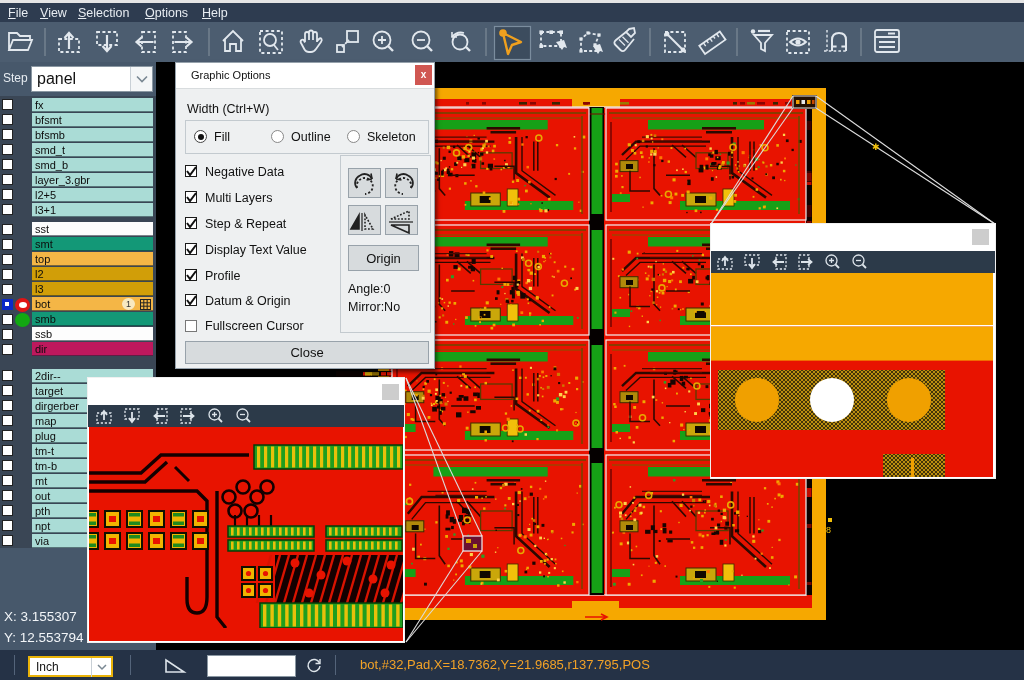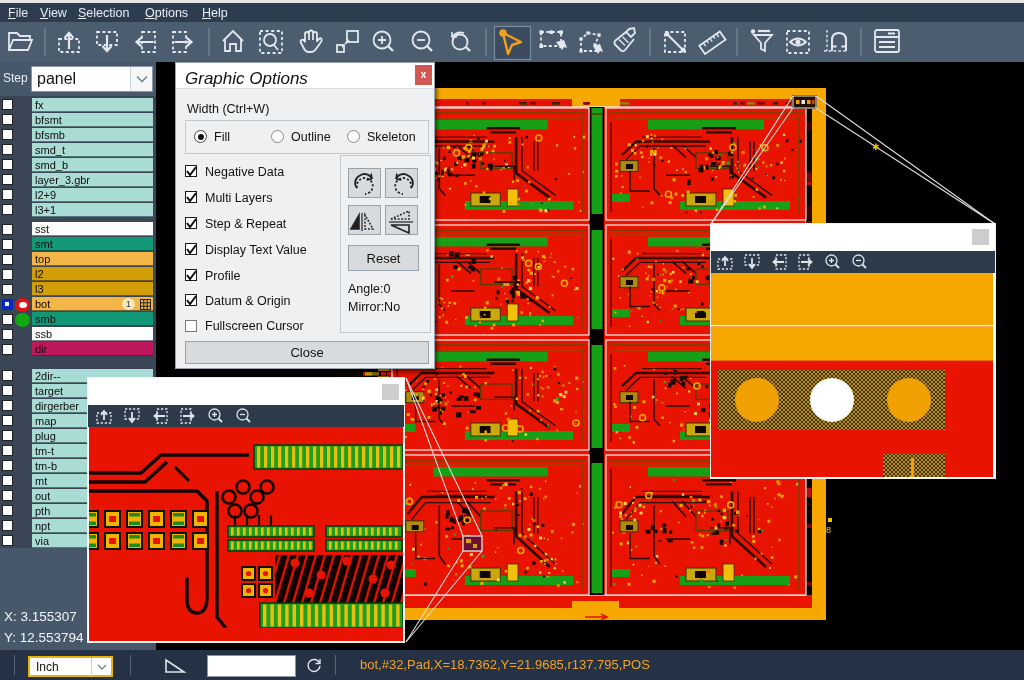--- a/index.html
+++ b/index.html
@@ -28,21 +28,21 @@
 #canvas { position:absolute; left:156px; top:62px; width:868px; height:588px; background:#000; }
 #statusbar { position:absolute; left:0; top:650px; width:1024px; height:30px; background:#253246; }
 .window { position:absolute; border:1.5px solid #f0f0f0; }
 .wtitle { position:absolute; left:0; top:0; width:100%; height:27px; background:#fff; }
 .wbtn { position:absolute; right:5px; top:4px; width:17px; height:16px; background:#cdcdcd; }
 .wtools { position:absolute; left:0; top:27px; width:100%; height:22px; background:#2c3a49; }
 #dialog { position:absolute; left:175px; top:62px; width:260px; height:307px; background:#eef0f1;
   border:1px solid #96a2ac; box-shadow:2px 3px 4px rgba(0,0,0,0.55); font-size:12.5px; color:#111; }
 #dialog .dtitle { position:absolute; left:0; top:0; width:100%; height:26px; background:#fff;
   border-bottom:1px solid #d8dcde; }
-#dialog .dtitle span { position:absolute; left:9px; top:6px; font-size:17px;font-style:italic; }
+#dialog .dtitle span { position:absolute; left:15px; top:6px; font-size:11px; }
 #dialog .dclose { position:absolute; right:2px; top:2px; width:17px; height:20px; background:#d05752;
   color:#fff; font-size:10px; text-align:center; line-height:20px; font-weight:bold; }
 .gbox { position:absolute; border:1px solid #c3cacf; }
 .ckb { position:absolute; left:9px; width:12px; height:12px; background:#fff; border:1.6px solid #1a1a1a; }
 .ckl { position:absolute; left:29px; font-size:12.5px; }
 .radio { position:absolute; width:13px; height:13px; border-radius:50%; background:#fff; border:1.5px solid #888; }
 .radio.sel { border:1.5px solid #444; }
 .radio.sel::after { content:''; position:absolute; left:2.5px; top:2.5px; width:6px; height:6px;
   border-radius:50%; background:#111; }
 .btn { position:absolute; background:#d7dbdd; border:1px solid #98a2aa; }
@@ -1579,21 +1579,21 @@
       <div class="lrow" style="top:50.5px;background:#aadcd6">bfsmt</div>
 <div class="cb" style="top:67.0px"></div>
       <div class="lrow" style="top:65.5px;background:#aadcd6">bfsmb</div>
 <div class="cb" style="top:82.0px"></div>
       <div class="lrow" style="top:80.5px;background:#aadcd6">smd_t</div>
 <div class="cb" style="top:97.0px"></div>
       <div class="lrow" style="top:95.5px;background:#aadcd6">smd_b</div>
 <div class="cb" style="top:112.0px"></div>
       <div class="lrow" style="top:110.5px;background:#aadcd6">layer_3.gbr</div>
 <div class="cb" style="top:127.0px"></div>
-      <div class="lrow" style="top:125.5px;background:#aadcd6">l2+9</div>
+      <div class="lrow" style="top:125.5px;background:#aadcd6">l2+5</div>
 <div class="cb" style="top:142.0px"></div>
       <div class="lrow" style="top:140.5px;background:#aadcd6">l3+1</div>
 <div class="cb" style="top:161.5px"></div>
       <div class="lrow" style="top:160px;background:#fdfdfd">sst</div>
 <div class="cb" style="top:176.5px"></div>
       <div class="lrow" style="top:175px;background:#139877">smt</div>
 <div class="cb" style="top:191.5px"></div>
       <div class="lrow" style="top:190px;background:#f4b646">top</div>
 <div class="cb" style="top:206.5px"></div>
       <div class="lrow" style="top:205px;background:#d19e08">l2</div>
@@ -1970,21 +1970,21 @@
     <path d="M14 8 V 26" stroke-width="1.2"></path>
     <path d="M11 10 L11 24 L3 24 Z" fill="#222"></path>
     <path d="M17 10 L17 24 L25 24 Z" stroke-dasharray="1.8 1.6"></path>
     </g>
     <g transform="translate(37,37)" stroke-width="1.6">
     <path d="M4 17 H 28" stroke-width="1.2"></path>
     <path d="M6 20 L24 20 L24 28 Z" fill="none"></path>
     <path d="M6 14 L24 14 L24 6 Z" stroke-dasharray="1.8 1.6"></path>
     </g>
   </svg>
-  <div class="btn" style="left:172px;top:182px;width:71px;height:26px;text-align:center;line-height:25px;font-size:13px">Reset</div>
+  <div class="btn" style="left:172px;top:182px;width:71px;height:26px;text-align:center;line-height:25px;font-size:13px">Origin</div>
   <div style="position:absolute;left:172px;top:219px">Angle:0</div>
   <div style="position:absolute;left:172px;top:237px">Mirror:No</div>
   <div class="btn" style="left:9px;top:278px;width:244px;height:23px;text-align:center;line-height:22px;font-size:13px">Close</div>
 </div>
 
 <div id="statusbar">
   <div class="sep" style="left:14px"></div>
   <div style="position:absolute;left:28px;top:6px;width:85px;height:21px;background:#fff;border:2px solid #eab308;
     font-size:12px;color:#111;line-height:19px;padding-left:6px">Inch
     <span style="position:absolute;right:0;top:0;width:20px;height:19px;border-left:1px solid #c9d0d6;

